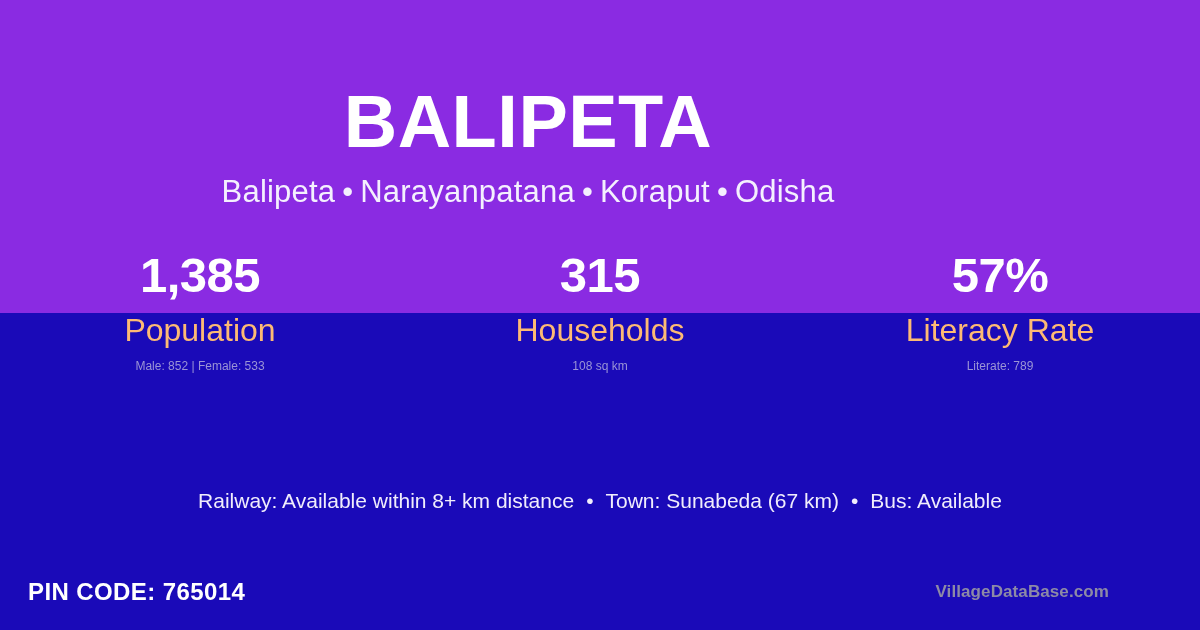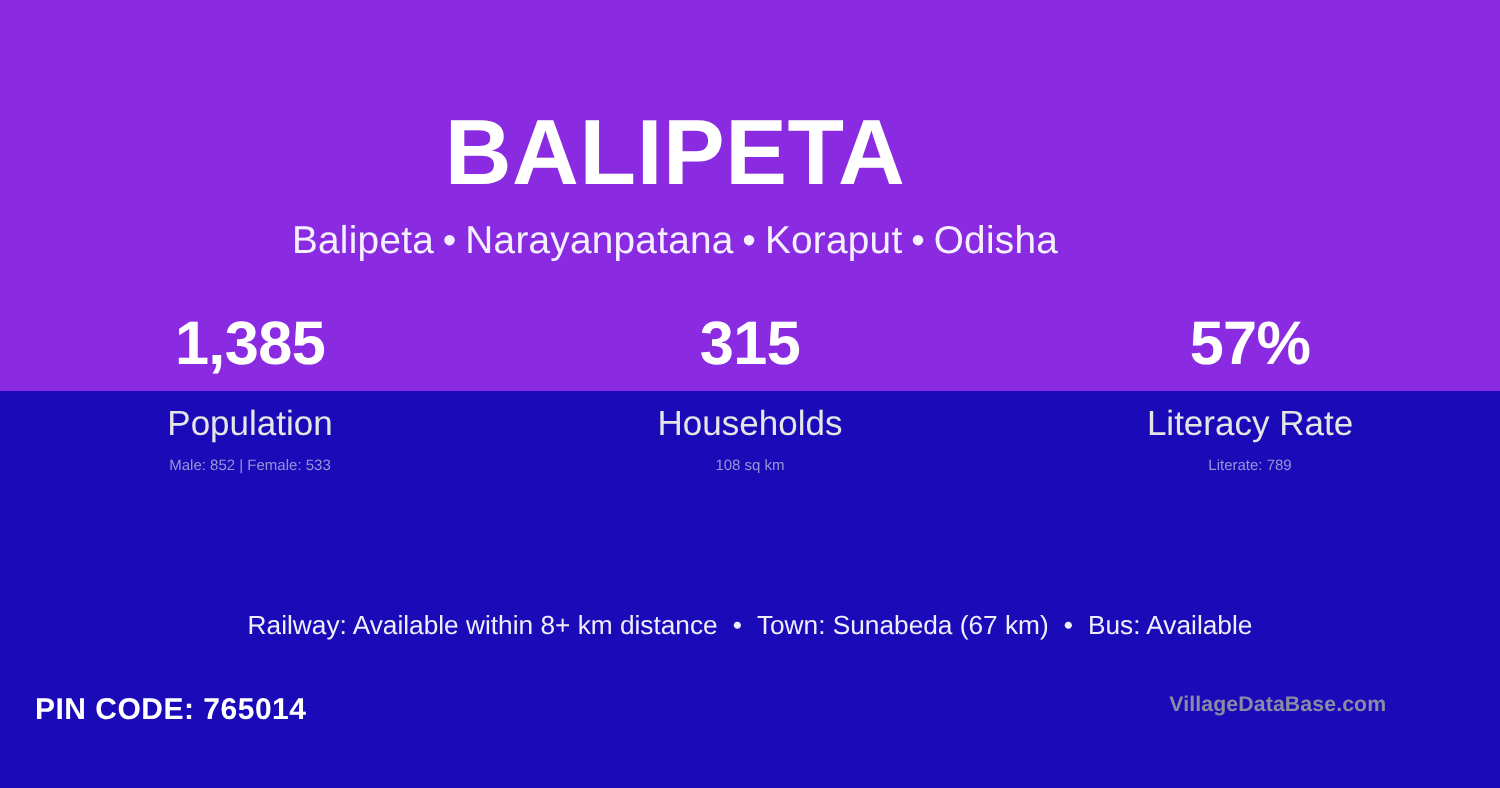--- a/index.html
+++ b/index.html
@@ -37,21 +37,21 @@
     position:absolute;
     left:0; top:313px;
     width:1200px;
     height:317px;
     background:#1A0AB8;
   }
 
   
   .header {
     position:absolute;
-    left:12px; top:0;
+    left:0; top:0;
     width:1056px;
     text-align:center;
     z-index:3;
   }
 
   .village-title {
     margin-top:84px;
     font-size:74px;
     font-weight:bold;
     color:#FFFFFF;
@@ -90,24 +90,24 @@
 
   .stat-value {
     font-size:49px;
     font-weight:bold;
     color:#FFFFFF;
     line-height:1.22;
     letter-spacing:-0.5px;
   }
 
   .stat-label {
-    margin-top:16px;
-    font-size:28px;
+    margin-top:5px;
+    font-size:32px;
     font-weight:normal;
-    color:#e5e5e5;
+    color:#fdba74;
     line-height:1.2;
   }
 
   .stat-sublabel {
     margin-top:10px;
     font-size:12px;
     font-weight:normal;
     color:#9B94D6;
     line-height:1.2;
   }
@@ -132,21 +132,21 @@
 
   
   .footer {
     position:absolute;
     left:0; bottom:0;
     width:1137px;
     height:76px;
     padding:0 28px;
     display:flex;
     flex-direction:row;
-    align-items:flex-start;
+    align-items:center;
     justify-content:space-between;
     z-index:3;
   }
 
   .pin-code {
     font-size:24px;
     font-weight:bold;
     color:#FFFFFF;
     letter-spacing:0.4px;
     line-height:1.2;

